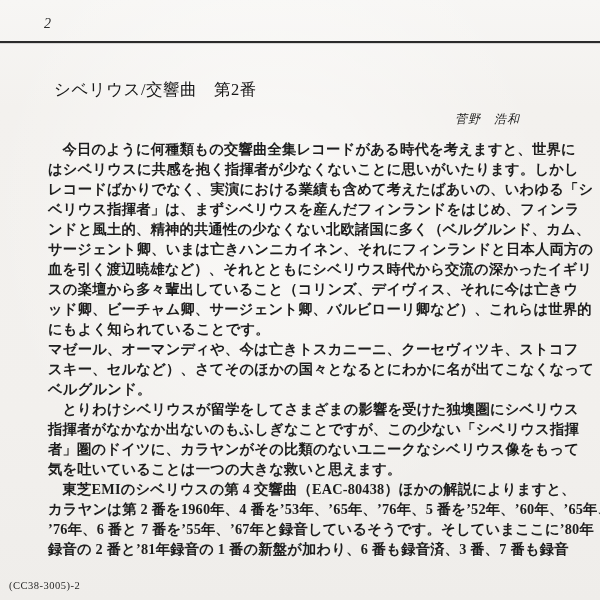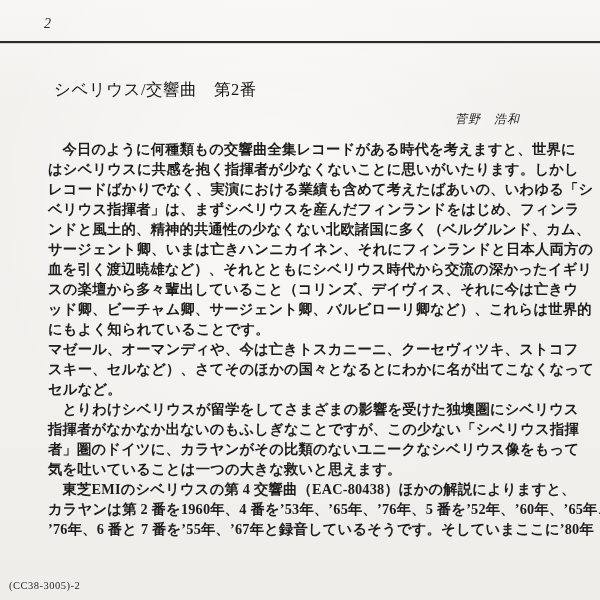--- a/index.html
+++ b/index.html
@@ -88,23 +88,24 @@
       <div class="line">レコードばかりでなく、実演における業績も含めて考えたばあいの、いわゆる「シ</div>
       <div class="line">ベリウス指揮者」は、まずシベリウスを産んだフィンランドをはじめ、フィンラ</div>
       <div class="line">ンドと風土的、精神的共通性の少なくない北欧諸国に多く（ベルグルンド、カム、</div>
       <div class="line">サージェント卿、いまは亡きハンニカイネン、それにフィンランドと日本人両方の</div>
       <div class="line">血を引く渡辺暁雄など）、それとともにシベリウス時代から交流の深かったイギリ</div>
       <div class="line">スの楽壇から多々輩出していること（コリンズ、デイヴィス、それに今は亡きウ</div>
       <div class="line">ッド卿、ビーチャム卿、サージェント卿、バルビローリ卿など）、これらは世界的</div>
       <div class="line">にもよく知られていることです。</div>
       <div class="line">マゼール、オーマンディや、今は亡きトスカニーニ、クーセヴィツキ、ストコフ</div>
       <div class="line">スキー、セルなど）、さてそのほかの国々となるとにわかに名が出てこなくなって</div>
-      <div class="line">セルなど。</div>
+      <div class="line">ベルグルンド。</div>
       <div class="line">　とりわけシベリウスが留学をしてさまざまの影響を受けた独墺圏にシベリウス</div>
       <div class="line">指揮者がなかなか出ないのもふしぎなことですが、この少ない「シベリウス指揮</div>
       <div class="line">者」圏のドイツに、カラヤンがその比類のないユニークなシベリウス像をもって</div>
       <div class="line">気を吐いていることは一つの大きな救いと思えます。</div>
       <div class="line">　東芝EMIのシベリウスの第 4 交響曲（EAC-80438）ほかの解説によりますと、</div>
       <div class="line">カラヤンは第 2 番を1960年、4 番を’53年、’65年、’76年、5 番を’52年、’60年、’65年、</div>
       <div class="line">’76年、6 番と 7 番を’55年、’67年と録音しているそうです。そしていまここに’80年</div>
+      <div class="line">録音の 2 番と’81年録音の 1 番の新盤が加わり、6 番も録音済、3 番、7 番も録音</div>
     </div>
   <div class="footer-code">(CC38-3005)-2</div>
 </div>
 
 </body></html>

